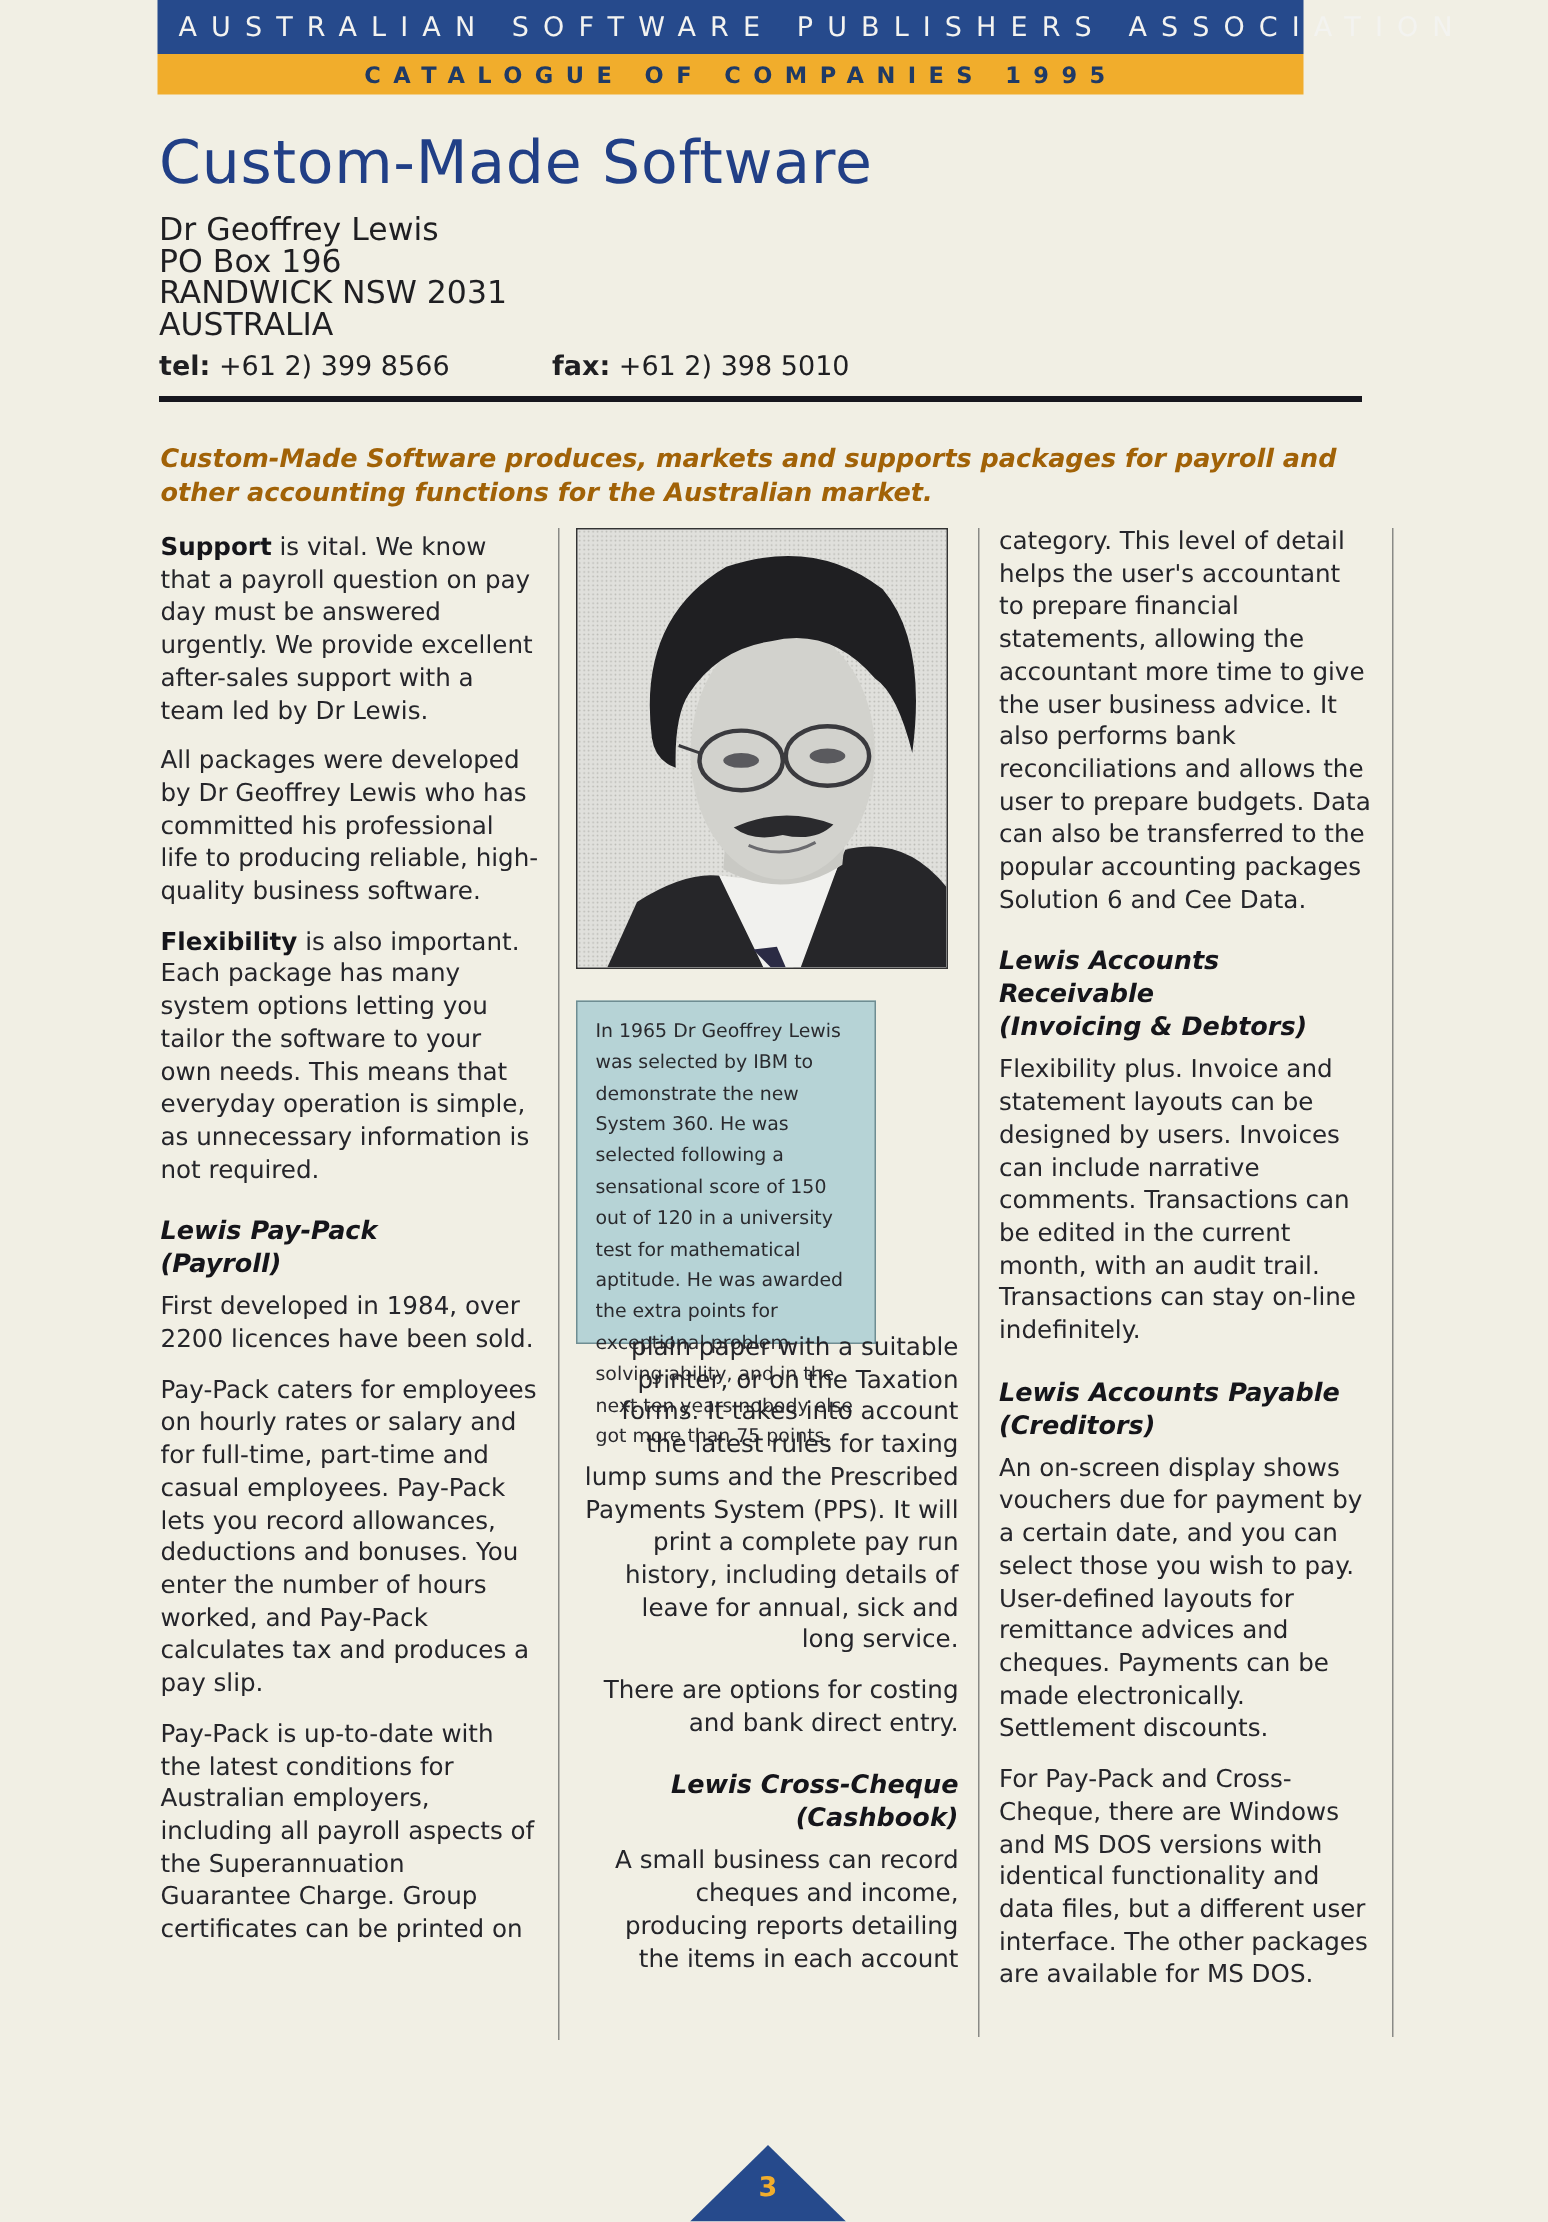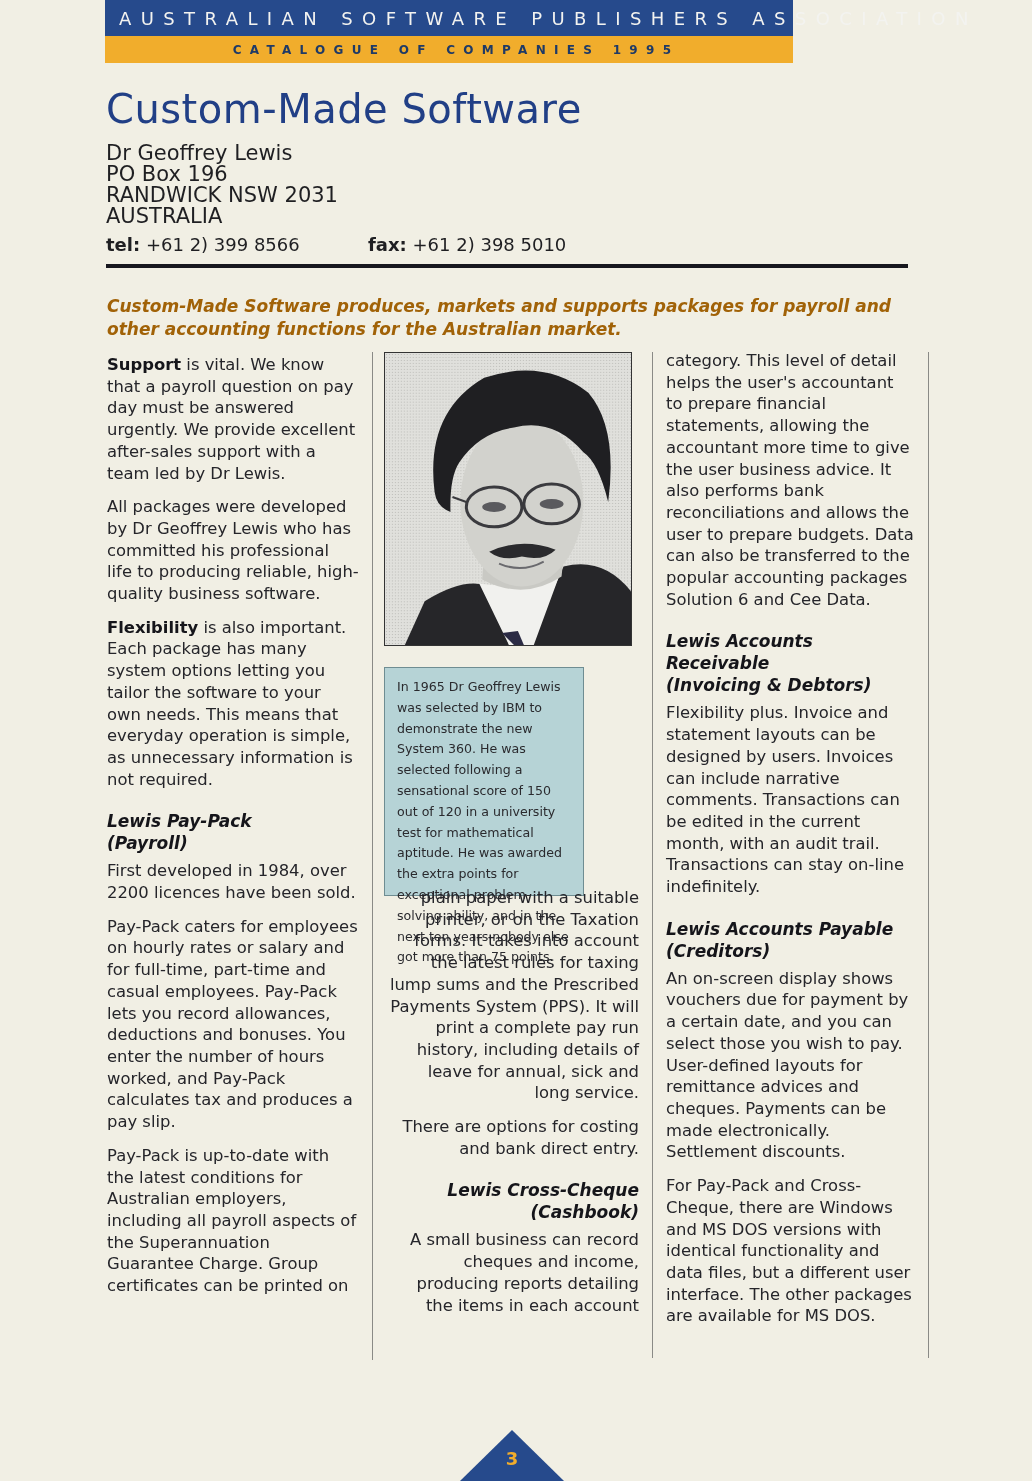--- a/index.html
+++ b/index.html
@@ -8,35 +8,35 @@
       background: #f1efe4;
       font-family: "DejaVu Sans", sans-serif;
       color: #1f1f22;
       position: relative;
       overflow: hidden;
     }
     .page { position: absolute; inset: 0; }
 
     
     .banner {
-      position: absolute; left: 105px; top: 0; width: 688px; height: 63px;
+      position: absolute; left: 105px; top: 0; width: 764px; height: 63px;
     }
     .banner-top {
       height: 36px; background: #264a8c;
       color: #f3f3f0;
       font-family: "DejaVu Sans", sans-serif;
       font-size: 18px; letter-spacing: 9.4px;
       line-height: 38px; padding-left: 14px;
       white-space: nowrap;
     }
     .banner-bottom {
       height: 27px; background: #f1ad2c;
       color: #1f3a66;
       font-family: "DejaVu Sans", sans-serif;
-      font-weight: bold; font-size: 12px; letter-spacing: 8.3px;
+      font-weight: bold; font-size: 15px; letter-spacing: 8.3px;
       line-height: 28px; text-align: center;
       white-space: nowrap;
       padding-left: 14px;
     }
 
     
     .title {
       position: absolute; left: 106px; top: 86px;
       font-family: "DejaVu Sans", sans-serif;
       font-weight: normal; font-size: 40px;

